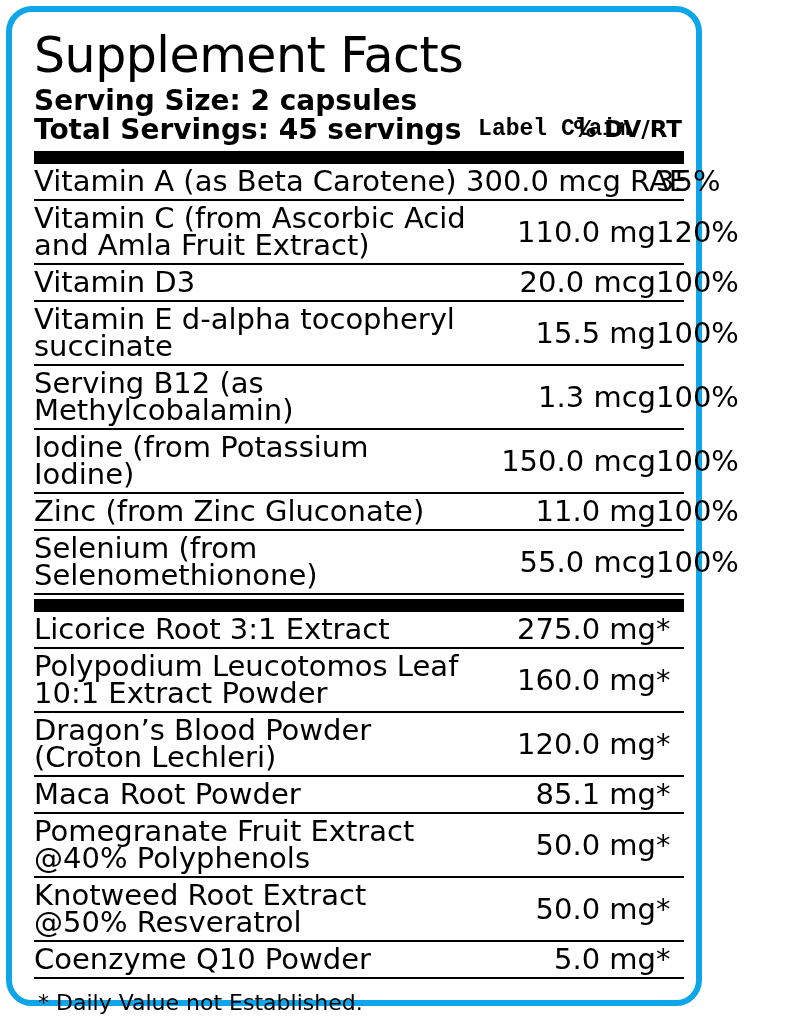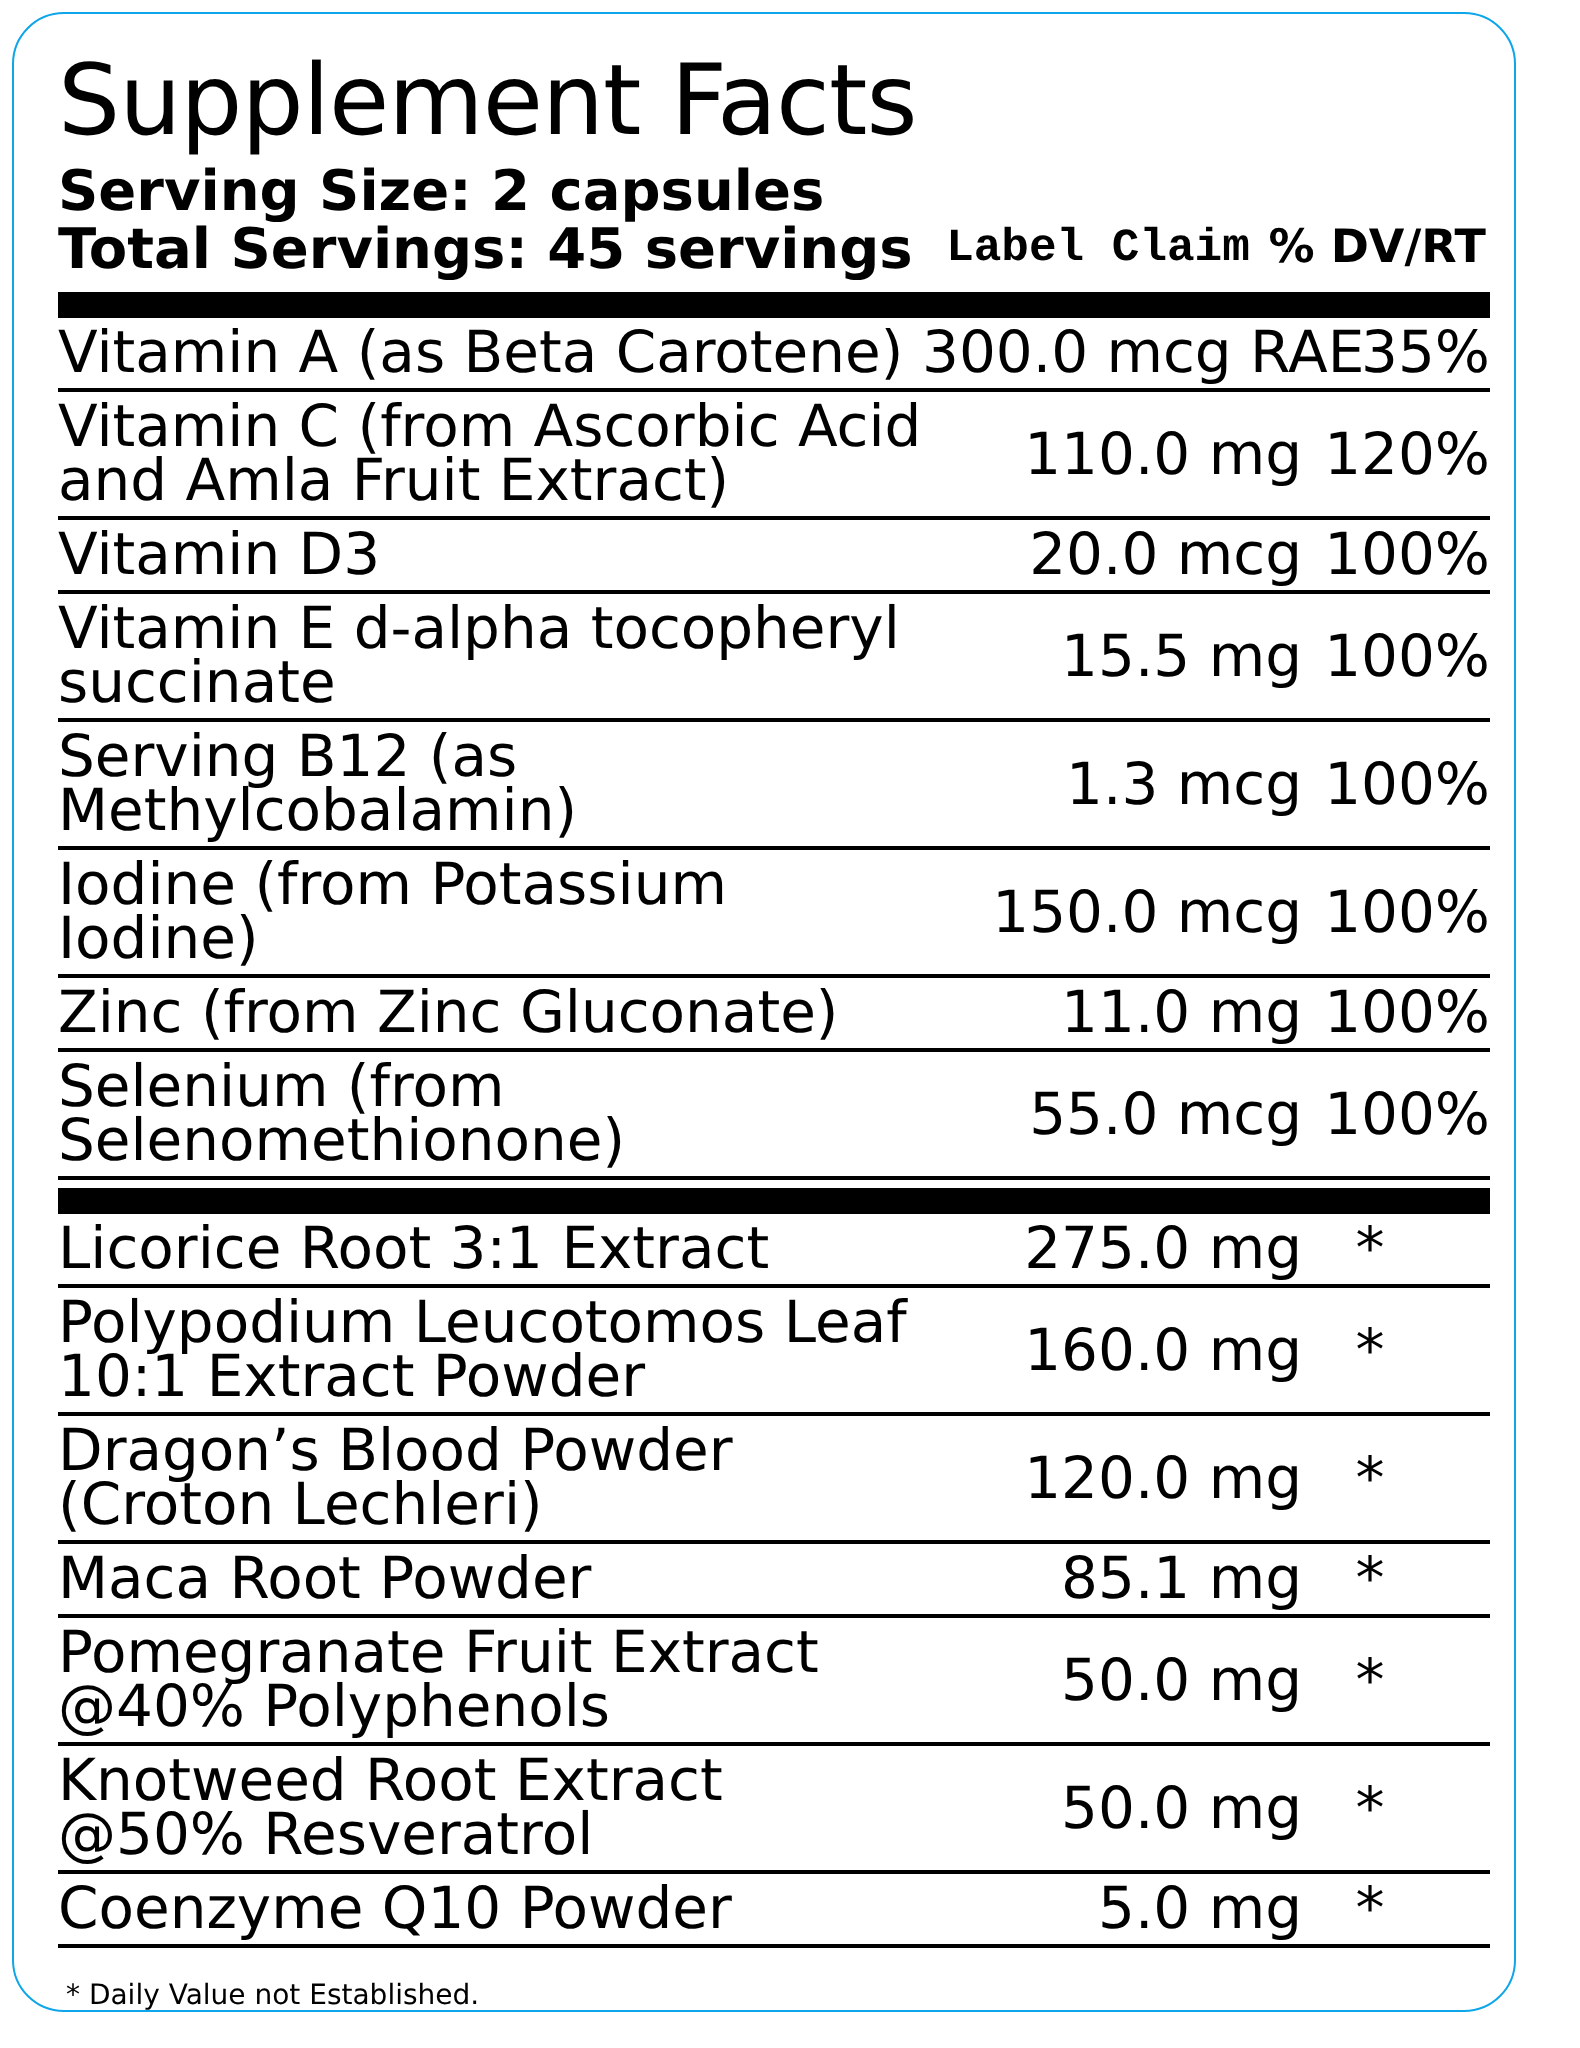--- a/index.html
+++ b/index.html
@@ -10,23 +10,23 @@
   body {
     width: 790px;
     height: 1024px;
     font-family: "DejaVu Sans", sans-serif;
     color: #000000;
   }
   .panel {
     position: absolute;
     left: 6px;
     top: 6px;
-    width: 752px;
+    width: 696px;
     height: 1000px;
-    border: 1px solid #0ea5e9;
+    border: 6px solid #0ea5e9;
     border-radius: 26px;
     box-sizing: border-box;
     background: #ffffff;
   }
   .inner {
     position: absolute;
     left: 22px;
     top: 10px;
     right: 12px;
     bottom: 6px;
@@ -110,21 +110,21 @@
   td.dv {
     text-align: right;
     padding-right: 6px;
     white-space: nowrap;
   }
   td.dv.star {
     text-align: center;
     padding-right: 26px;
   }
   .footnote {
-    font-size: 14px;
+    font-size: 22px;
     line-height: 28px;
     padding: 10px 0 0 4px;
   }
   .two-line {
     line-height: 27px;
   }
 </style>
 </head>
 <body>
 

